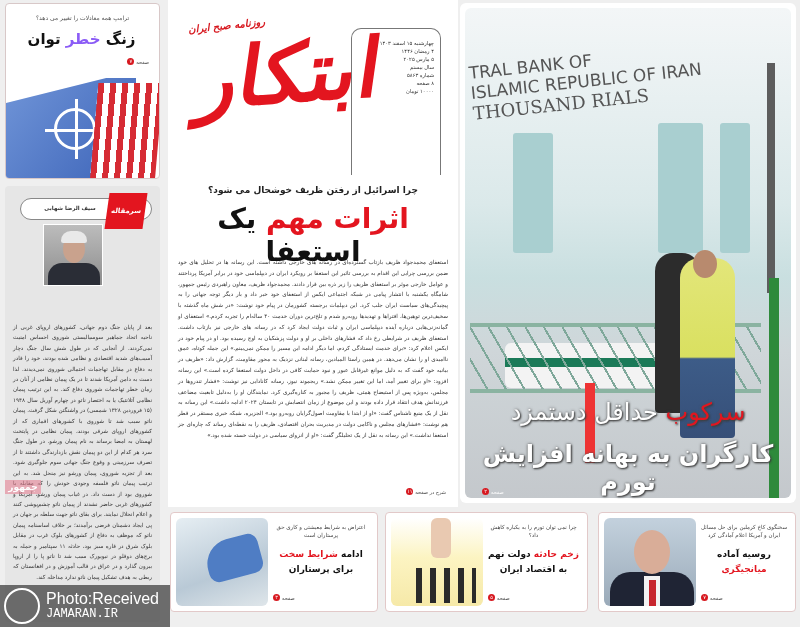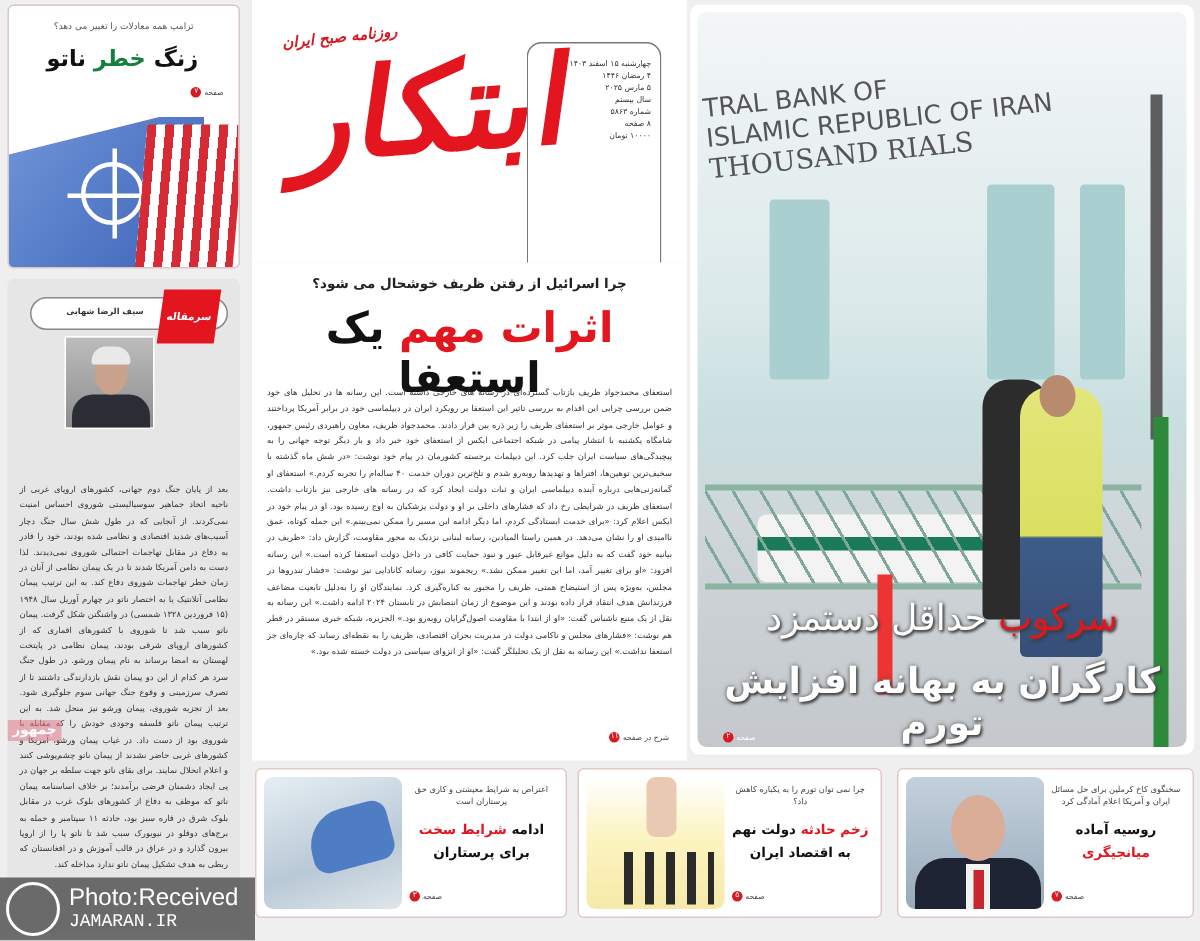--- a/index.html
+++ b/index.html
@@ -6,21 +6,21 @@
   html, body { width: 800px; height: 627px; overflow: hidden; background: #efefef; }
   body { position: relative; font-family: "DejaVu Sans", sans-serif; direction: rtl; color: #222; }
 
   
   .left-top {
     position: absolute; left: 5px; top: 3px; width: 155px; height: 176px;
     background: #fff; border: 1px solid #d8c8c8; border-radius: 4px; overflow: hidden;
   }
   .left-top .kicker { position: absolute; top: 10px; right: 8px; left: 8px; font-size: 6px; color: #555; text-align: center; }
   .left-top .title { position: absolute; top: 26px; right: 10px; left: 8px; font-size: 15px; font-weight: bold; text-align: center; color: #111; }
-  .left-top .title .red { color: #15803d; }
+  .left-top .title .red { color: #8b5cf6; }
   .page-ref { display: inline-flex; align-items: center; gap: 2px; font-size: 5px; color: #444; }
   .page-ref .dot { width: 7px; height: 7px; border-radius: 50%; background: #d71920; color: #fff; font-size: 5px; line-height: 7px; text-align: center; }
   .left-top .page-ref { position: absolute; top: 54px; right: 10px; }
   .flag-art { position: absolute; left: 0; right: 0; bottom: 0; height: 100px; overflow: hidden; }
   .flag-blue { position: absolute; left: -10px; top: 10px; width: 140px; height: 110px; background: linear-gradient(135deg,#6d92d6,#3c63b8); transform: skewY(-14deg); }
   .flag-stripes { position: absolute; right: 0; top: 5px; width: 65px; height: 100px;
     background: repeating-linear-gradient(90deg,#d62b34 0 6px,#fff 6px 12px); transform: skewX(-5deg); }
   .nato-star { position: absolute; left: 48px; top: 30px; width: 42px; height: 42px; border: 3px solid #fff; border-radius: 50%; }
   .nato-star:before { content: ""; position: absolute; left: 18px; top: -12px; width: 3px; height: 60px; background: #fff; }
   .nato-star:after { content: ""; position: absolute; left: -12px; top: 18px; width: 60px; height: 3px; background: #fff; }
@@ -115,21 +115,21 @@
   .watermark .logo-circle { position: absolute; left: 4px; top: 3px; width: 36px; height: 36px; border-radius: 50%; border: 2px solid #fff; }
   .watermark .l1 { position: absolute; left: 46px; top: 5px; font-family: "Liberation Sans", sans-serif; font-size: 16px; color: #fff; }
   .watermark .l2 { position: absolute; left: 46px; top: 22px; font-family: Liberation Mono, monospace; font-size: 12px; color: #fff; }
 </style>
 </head>
 <body>
 
 <div class="left-top">
   <div class="kicker">ترامپ همه معادلات را تغییر می دهد؟</div>
   <div class="title">
-    <span>زنگ </span><span class="red">خطر</span><span> ناتو</span>
+    <span>زنگ </span><span class="red">خطر</span><span> توان</span>
   </div>
   <div class="page-ref">
     <span>صفحه</span>
     <span class="dot">۷</span>
   </div>
   <div class="flag-art">
     <div class="flag-blue"></div>
     <div class="nato-star"></div>
     <div class="flag-stripes"></div>
   </div>

